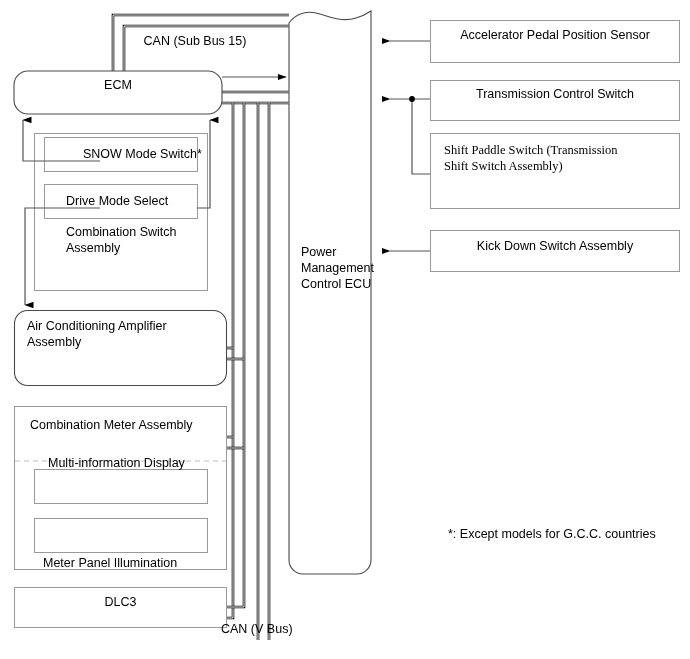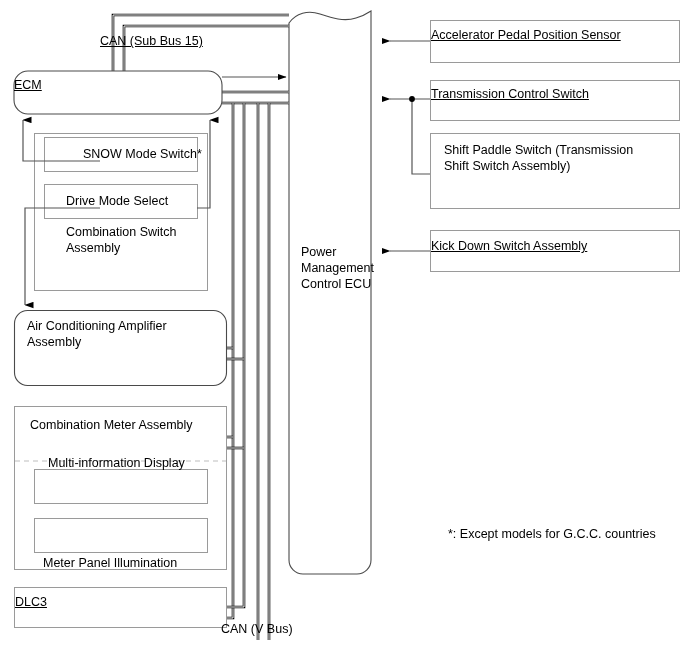--- a/index.html
+++ b/index.html
@@ -24,21 +24,21 @@
   }
   .lbl {
     position: absolute;
     font-family: "Liberation Sans", sans-serif;
     font-size: 12.5px;
     color: #000000;
     line-height: 16px;
     white-space: pre-line;
   }
   .lbl-center {
-    text-decoration: underline;
+    text-align: center;
   }
 </style>
 </head>
 <body>
 
 <div id="canvas">
 
   <svg id="svg-layer" viewBox="0 0 690 659">
     <defs>
       <marker id="arrowR" markerWidth="9" markerHeight="9" refX="8.5" refY="3.2" orient="auto" markerUnits="userSpaceOnUse">
@@ -167,20 +167,20 @@
   <div class="lbl" style="left:221px; top:621px; width:130px;">CAN (V Bus)</div>
 
   <div class="lbl" style="left:301px; top:244px; width:86px;">Power
 Management
 Control ECU</div>
 
   <div class="lbl lbl-center" style="left:431px; top:27px; width:248px;">Accelerator Pedal Position Sensor</div>
 
   <div class="lbl lbl-center" style="left:431px; top:86px; width:248px;">Transmission Control Switch</div>
 
-  <div class="lbl" style="left:444px; top:142px; width:236px;">Shift Paddle Switch (Transmission
+  <div class="lbl" style="left:444px; top:142px; width:236px;font-family:Liberation Serif, serif;">Shift Paddle Switch (Transmission
 Shift Switch Assembly)</div>
 
   <div class="lbl" style="left:448px; top:526px; width:240px;">*: Except models for G.C.C. countries</div>
 
   <div class="lbl lbl-center" style="left:431px; top:238px; width:248px;">Kick Down Switch Assembly</div>
 
 </div>
 
 </body></html>

